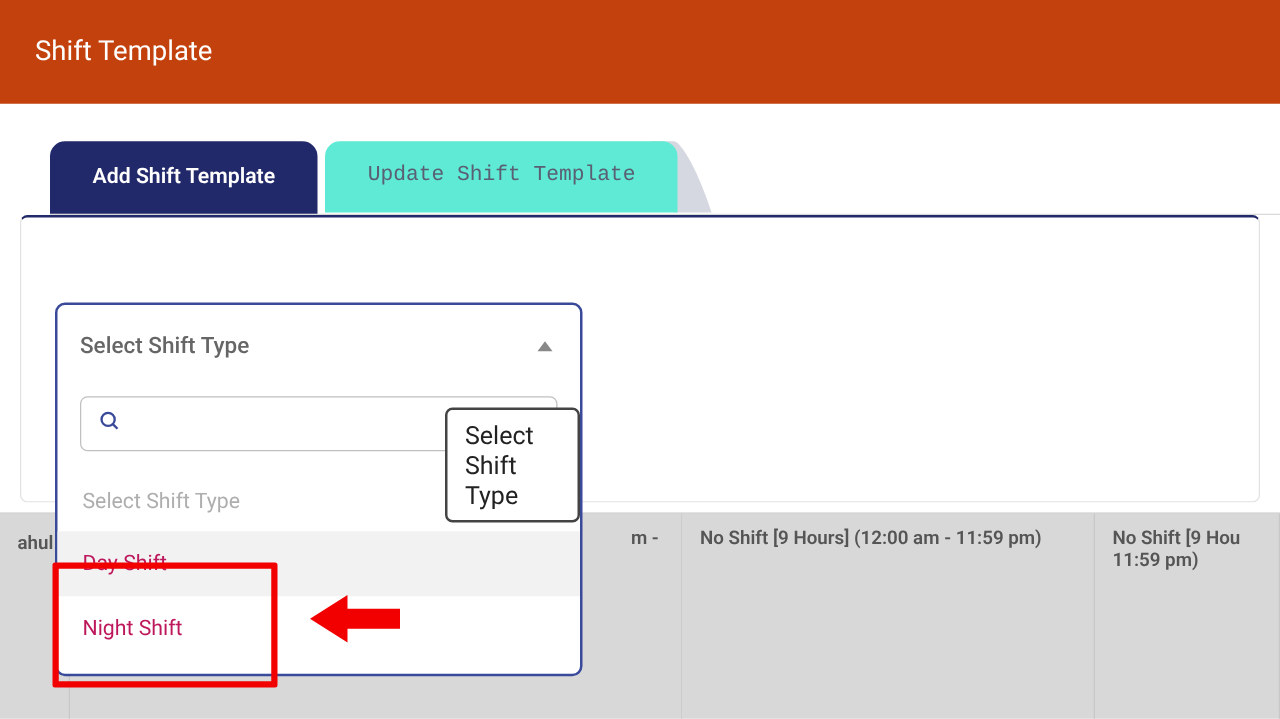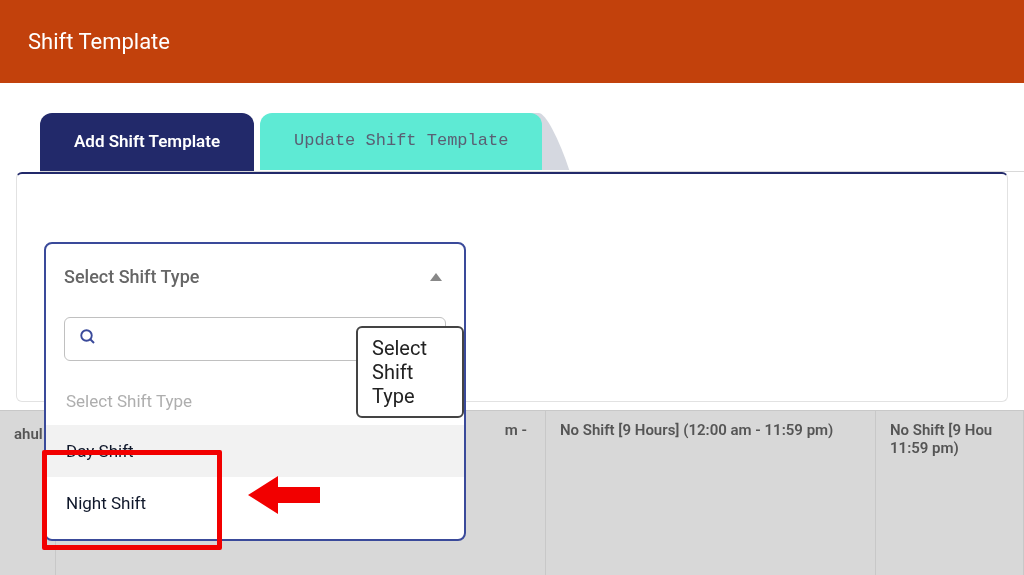--- a/index.html
+++ b/index.html
@@ -136,21 +136,21 @@
     .options {
       padding: 6px 0 10px 0;
     }
     .option-placeholder {
       color: #aeaeae;
       font-size: 17px;
       padding: 10px 20px 14px 20px;
     }
     .option {
       font-size: 17px;
-      color: #0f172a;
+      color: #be185d;
       padding: 16px 20px;
       cursor: pointer;
     }
     .option.highlight {
       background: #f2f2f2;
     }
     .red-box {
       position: absolute;
       border: 5px solid #f20000;
       border-radius: 2px;

